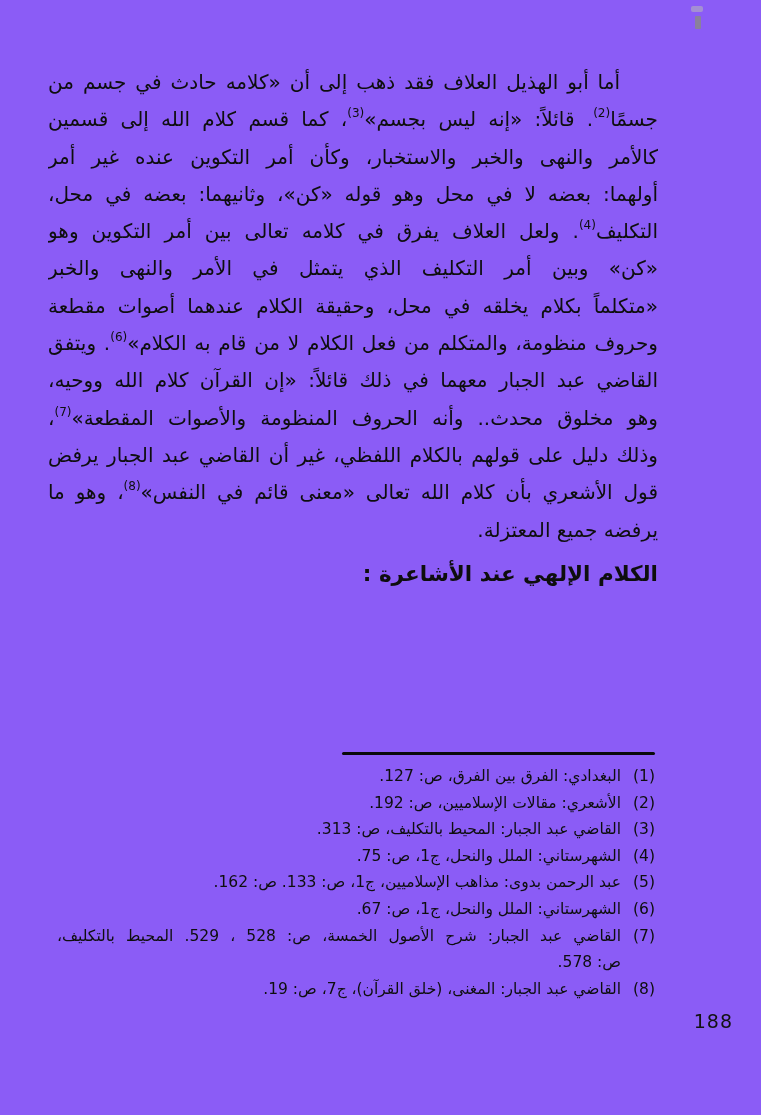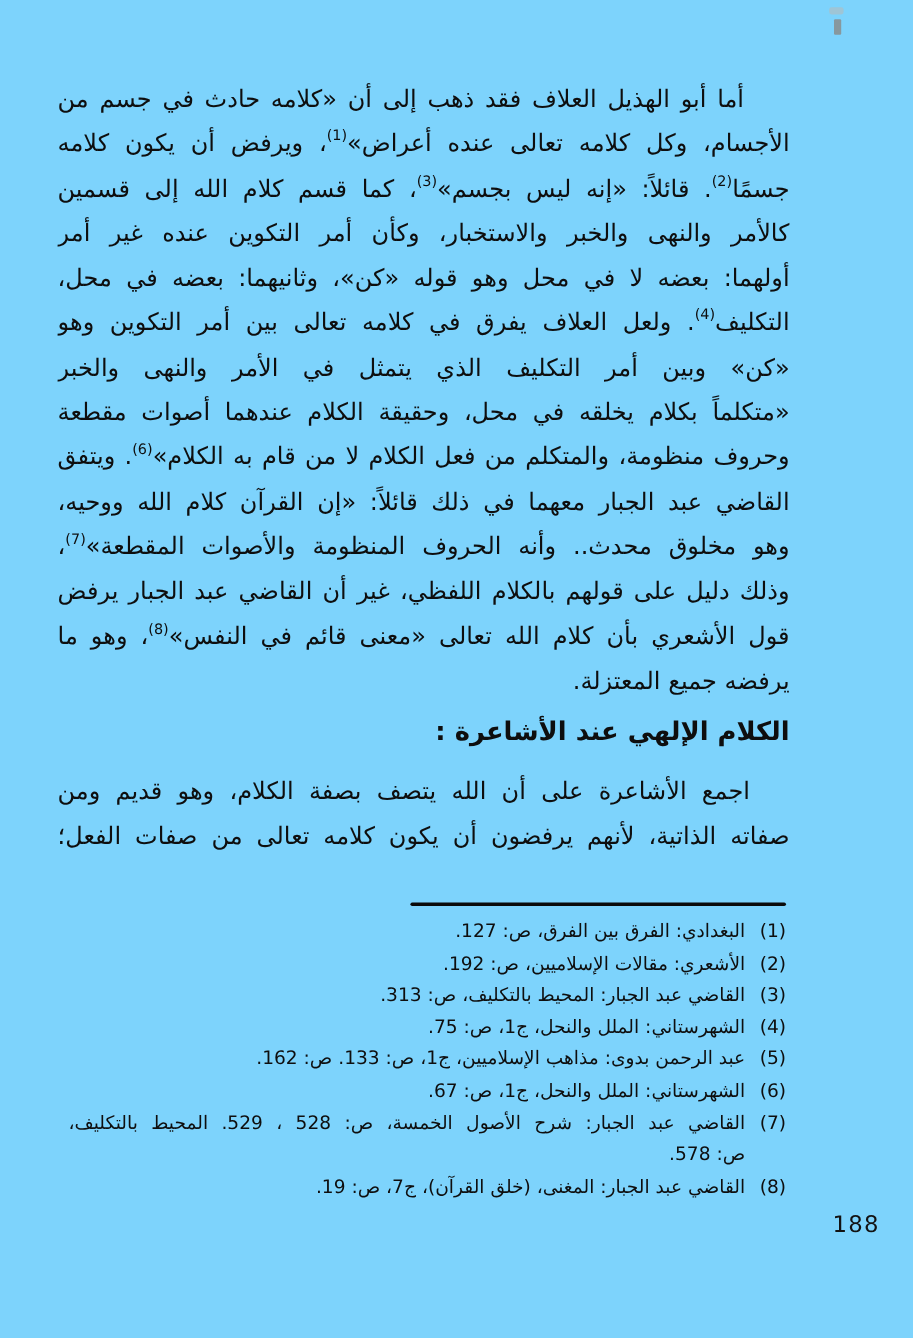--- a/index.html
+++ b/index.html
@@ -3,21 +3,21 @@
 <meta charset="utf-8">
 <style>
   html,body{margin:0;padding:0;}
   body{
     width:761px;height:1115px;
     background:#e9e9e9;
     font-family:"DejaVu Sans",sans-serif;
   }
   .page{
     position:relative;width:761px;height:1115px;
-    background:#7dd3fc;color:#101010;overflow:hidden;
+    background:#8b5cf6;color:#101010;overflow:hidden;
   }
   
   .speck{position:absolute;right:58px;top:6px;width:12px;height:6px;background:#b9b9b6;opacity:.55;border-radius:2px;}
   .speck2{position:absolute;right:60px;top:16px;width:6px;height:13px;background:#8a8a86;opacity:.8;border-radius:1px;}
 
   .content{
     position:absolute;top:64px;right:103px;width:610px;
     direction:rtl;text-align:right;
     font-size:20px;line-height:37.3px;color:#0e0e0e;
   }
@@ -61,39 +61,34 @@
 <body>
 
 <div class="page">
 
   <span class="speck"></span>
   <span class="speck2"></span>
 
   <div class="content">
     <div id="para1">
         <div class="bline indent1">أما أبو الهذيل العلاف فقد ذهب إلى أن «كلامه حادث في جسم من</div>
-        <div class="bline">الأجسام، وكل كلامه تعالى عنده أعراض»<sup dir="ltr">(1)</sup>، ويرفض أن يكون كلامه</div>
         <div class="bline">جسمًا<sup dir="ltr">(2)</sup>. قائلاً: «إنه ليس بجسم»<sup dir="ltr">(3)</sup>، كما قسم كلام الله إلى قسمين</div>
         <div class="bline">كالأمر والنهى والخبر والاستخبار، وكأن أمر التكوين عنده غير أمر</div>
         <div class="bline">أولهما: بعضه لا في محل وهو قوله «كن»، وثانيهما: بعضه في محل،</div>
         <div class="bline">التكليف<sup dir="ltr">(4)</sup>. ولعل العلاف يفرق في كلامه تعالى بين أمر التكوين وهو</div>
         <div class="bline">«كن» وبين أمر التكليف الذي يتمثل في الأمر والنهى والخبر</div>
         <div class="bline">«متكلماً بكلام يخلقه في محل، وحقيقة الكلام عندهما أصوات مقطعة</div>
         <div class="bline">وحروف منظومة، والمتكلم من فعل الكلام لا من قام به الكلام»<sup dir="ltr">(6)</sup>. ويتفق</div>
         <div class="bline">القاضي عبد الجبار معهما في ذلك قائلاً: «إن القرآن كلام الله ووحيه،</div>
         <div class="bline">وهو مخلوق محدث.. وأنه الحروف المنظومة والأصوات المقطعة»<sup dir="ltr">(7)</sup>،</div>
         <div class="bline">وذلك دليل على قولهم بالكلام اللفظي، غير أن القاضي عبد الجبار يرفض</div>
         <div class="bline">قول الأشعري بأن كلام الله تعالى «معنى قائم في النفس»<sup dir="ltr">(8)</sup>، وهو ما</div>
         <div class="bline endline">يرفضه جميع المعتزلة.</div>
       </div>
     <div class="heading">الكلام الإلهي عند الأشاعرة :</div>
-    <div id="para2" class="para2">
-        <div class="bline indent2">اجمع الأشاعرة على أن الله يتصف بصفة الكلام، وهو قديم ومن</div>
-        <div class="bline">صفاته الذاتية، لأنهم يرفضون أن يكون كلامه تعالى من صفات الفعل؛</div>
-      </div>
   </div>
 
   <div class="fsep"></div>
 
   <div class="footnotes" id="footnotes">
       <div class="fnrow">
         <div class="fnnum">(1)</div>
         <div class="fntext">
           <div class="fnline">البغدادي: الفرق بين الفرق، ص: 127.</div>
         </div>

